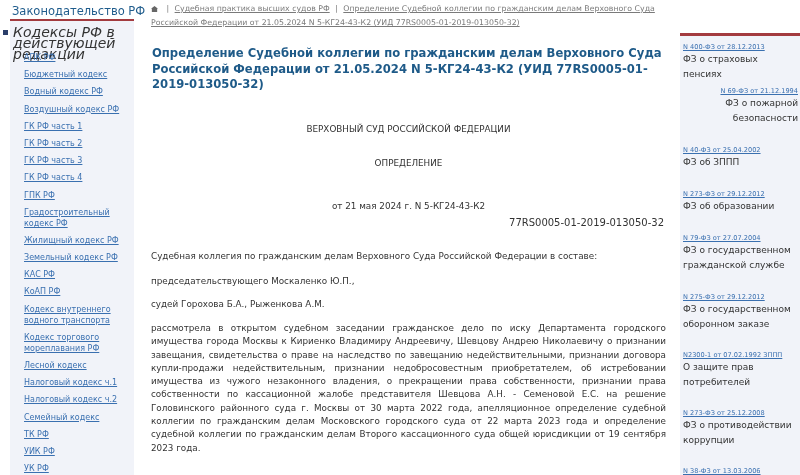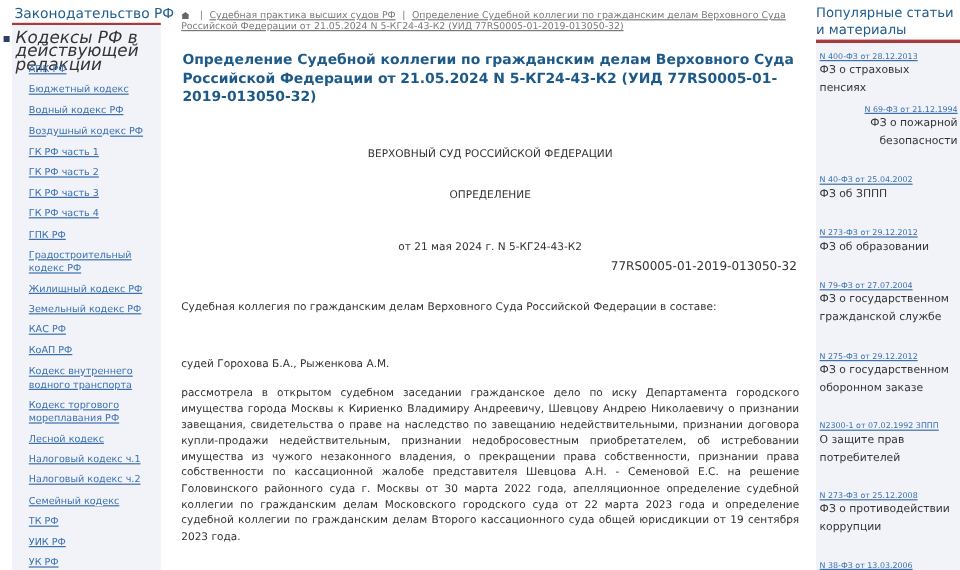--- a/index.html
+++ b/index.html
@@ -25,21 +25,21 @@
   }
   .left-group .bullet { width: 5px; height: 5px; background: #2b3f6a; margin: 3px 5px 0 0; flex: none; }
   .left-links { position: absolute; left: 24px; top: 52px; width: 108px; }
   .left-link {
     display: block; font-size: 8px; color: #3a70b0; text-decoration: underline; line-height: 11px;
     margin-bottom: 6.2px; white-space: normal;
   }
 
   
   .main { position: absolute; left: 151px; top: 0; width: 515px; height: 475px; }
-  .crumbs { font-size: 7.8px; line-height: 9px; color: #7a7a7a; padding-top: 8px; }
+  .crumbs { font-size: 7.8px; line-height: 14px; color: #7a7a7a; padding-top: 2px; }
   .crumbs .home { display: inline-block; width: 7px; height: 6px; background: #666; margin-right: 3px;
     clip-path: polygon(50% 0, 100% 45%, 88% 45%, 88% 100%, 12% 100%, 12% 45%, 0 45%); vertical-align: -1px; }
   .crumbs a { color: #7a7a7a; text-decoration: underline; }
   .crumbs .sep { margin: 0 3px; }
   .doc-title {
     margin-top: 16px; font-size: 11.6px; font-weight: bold; color: #1e5a88; line-height: 15.5px;
     padding-left: 1px;
   }
   .center-line { text-align: center; font-size: 8.8px; color: #333; position: absolute; left: 0; width: 515px; }
   .right-line { text-align: right; font-size: 10px; color: #333; position: absolute; left: 0; width: 513px; }
@@ -103,26 +103,26 @@
   </div>
 
   <h1 class="doc-title">Определение Судебной коллегии по гражданским делам Верховного Суда Российской Федерации от 21.05.2024 N 5-КГ24-43-К2 (УИД 77RS0005-01-2019-013050-32)</h1>
 
   <div class="center-line" style="top:124px;">ВЕРХОВНЫЙ СУД РОССИЙСКОЙ ФЕДЕРАЦИИ</div>
   <div class="center-line" style="top:158px;">ОПРЕДЕЛЕНИЕ</div>
   <div class="center-line" style="top:182px;margin-top:19px;">от 21 мая 2024 г. N 5-КГ24-43-К2</div>
   <div class="right-line" style="top:217px;">77RS0005-01-2019-013050-32</div>
 
   <p class="para" style="top:250px;">Судебная коллегия по гражданским делам Верховного Суда Российской Федерации в составе:</p>
+  <p class="para" style="top:275px;">председательствующего Москаленко Ю.П.,</p>
   <p class="para" style="top:298px;">судей Горохова Б.А., Рыженкова А.М.</p>
   <p class="para justify" style="top:322px;">рассмотрела в открытом судебном заседании гражданское дело по иску Департамента городского имущества города Москвы к Кириенко Владимиру Андреевичу, Шевцову Андрею Николаевичу о признании завещания, свидетельства о праве на наследство по завещанию недействительными, признании договора купли-продажи недействительным, признании недобросовестным приобретателем, об истребовании имущества из чужого незаконного владения, о прекращении права собственности, признании права собственности по кассационной жалобе представителя Шевцова А.Н. - Семеновой Е.С. на решение Головинского районного суда г. Москвы от 30 марта 2022 года, апелляционное определение судебной коллегии по гражданским делам Московского городского суда от 22 марта 2023 года и определение судебной коллегии по гражданским делам Второго кассационного суда общей юрисдикции от 19 сентября 2023 года.</p>
 </main>
 
 <aside class="right">
-  <div class="right-title">Популярные статьи и материалы</div>
   <div class="right-rule"></div>
   <div class="right-panel"></div>
 
   <div class="pop-item" style="top:43px;">
     <a class="pop-ref">N 400-ФЗ от 28.12.2013</a>
     <div class="pop-name">ФЗ о страховых пенсиях</div>
   </div>
   <div class="pop-item" style="top:87px;text-align:right;">
     <a class="pop-ref">N 69-ФЗ от 21.12.1994</a>
     <div class="pop-name">ФЗ о пожарной безопасности</div>

